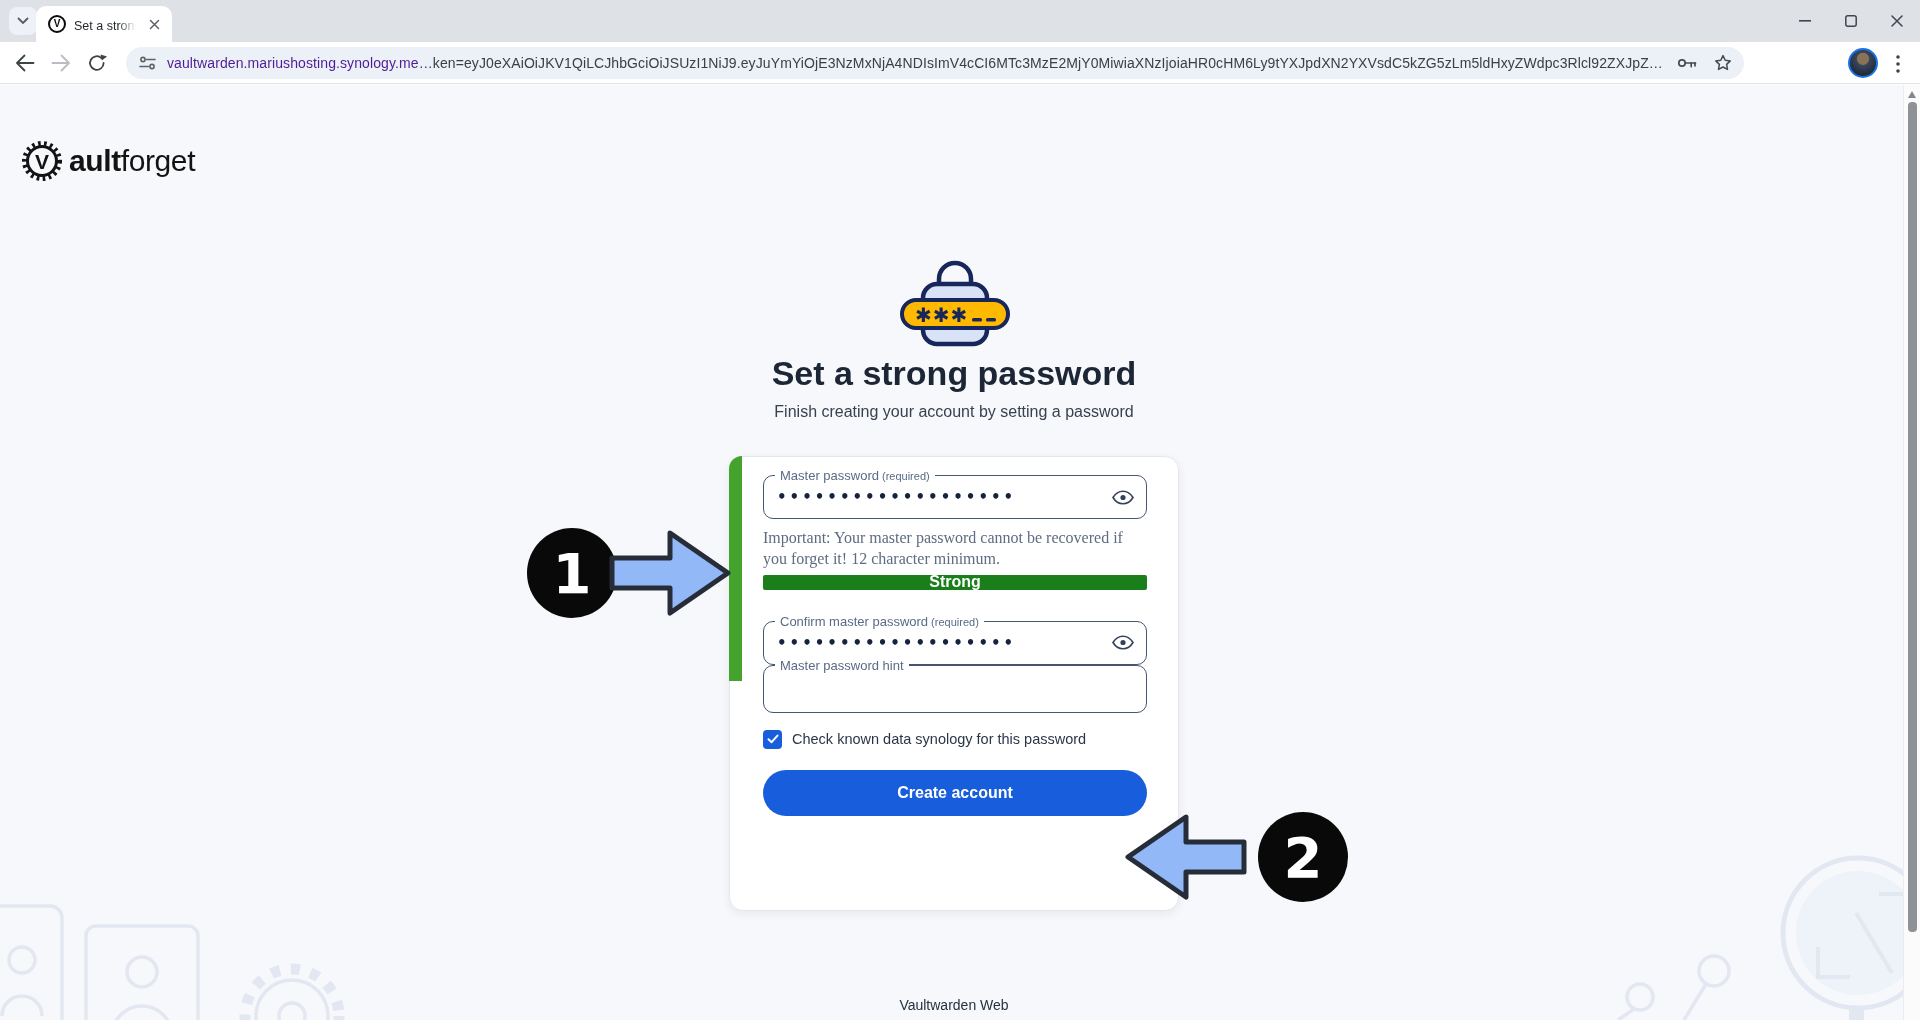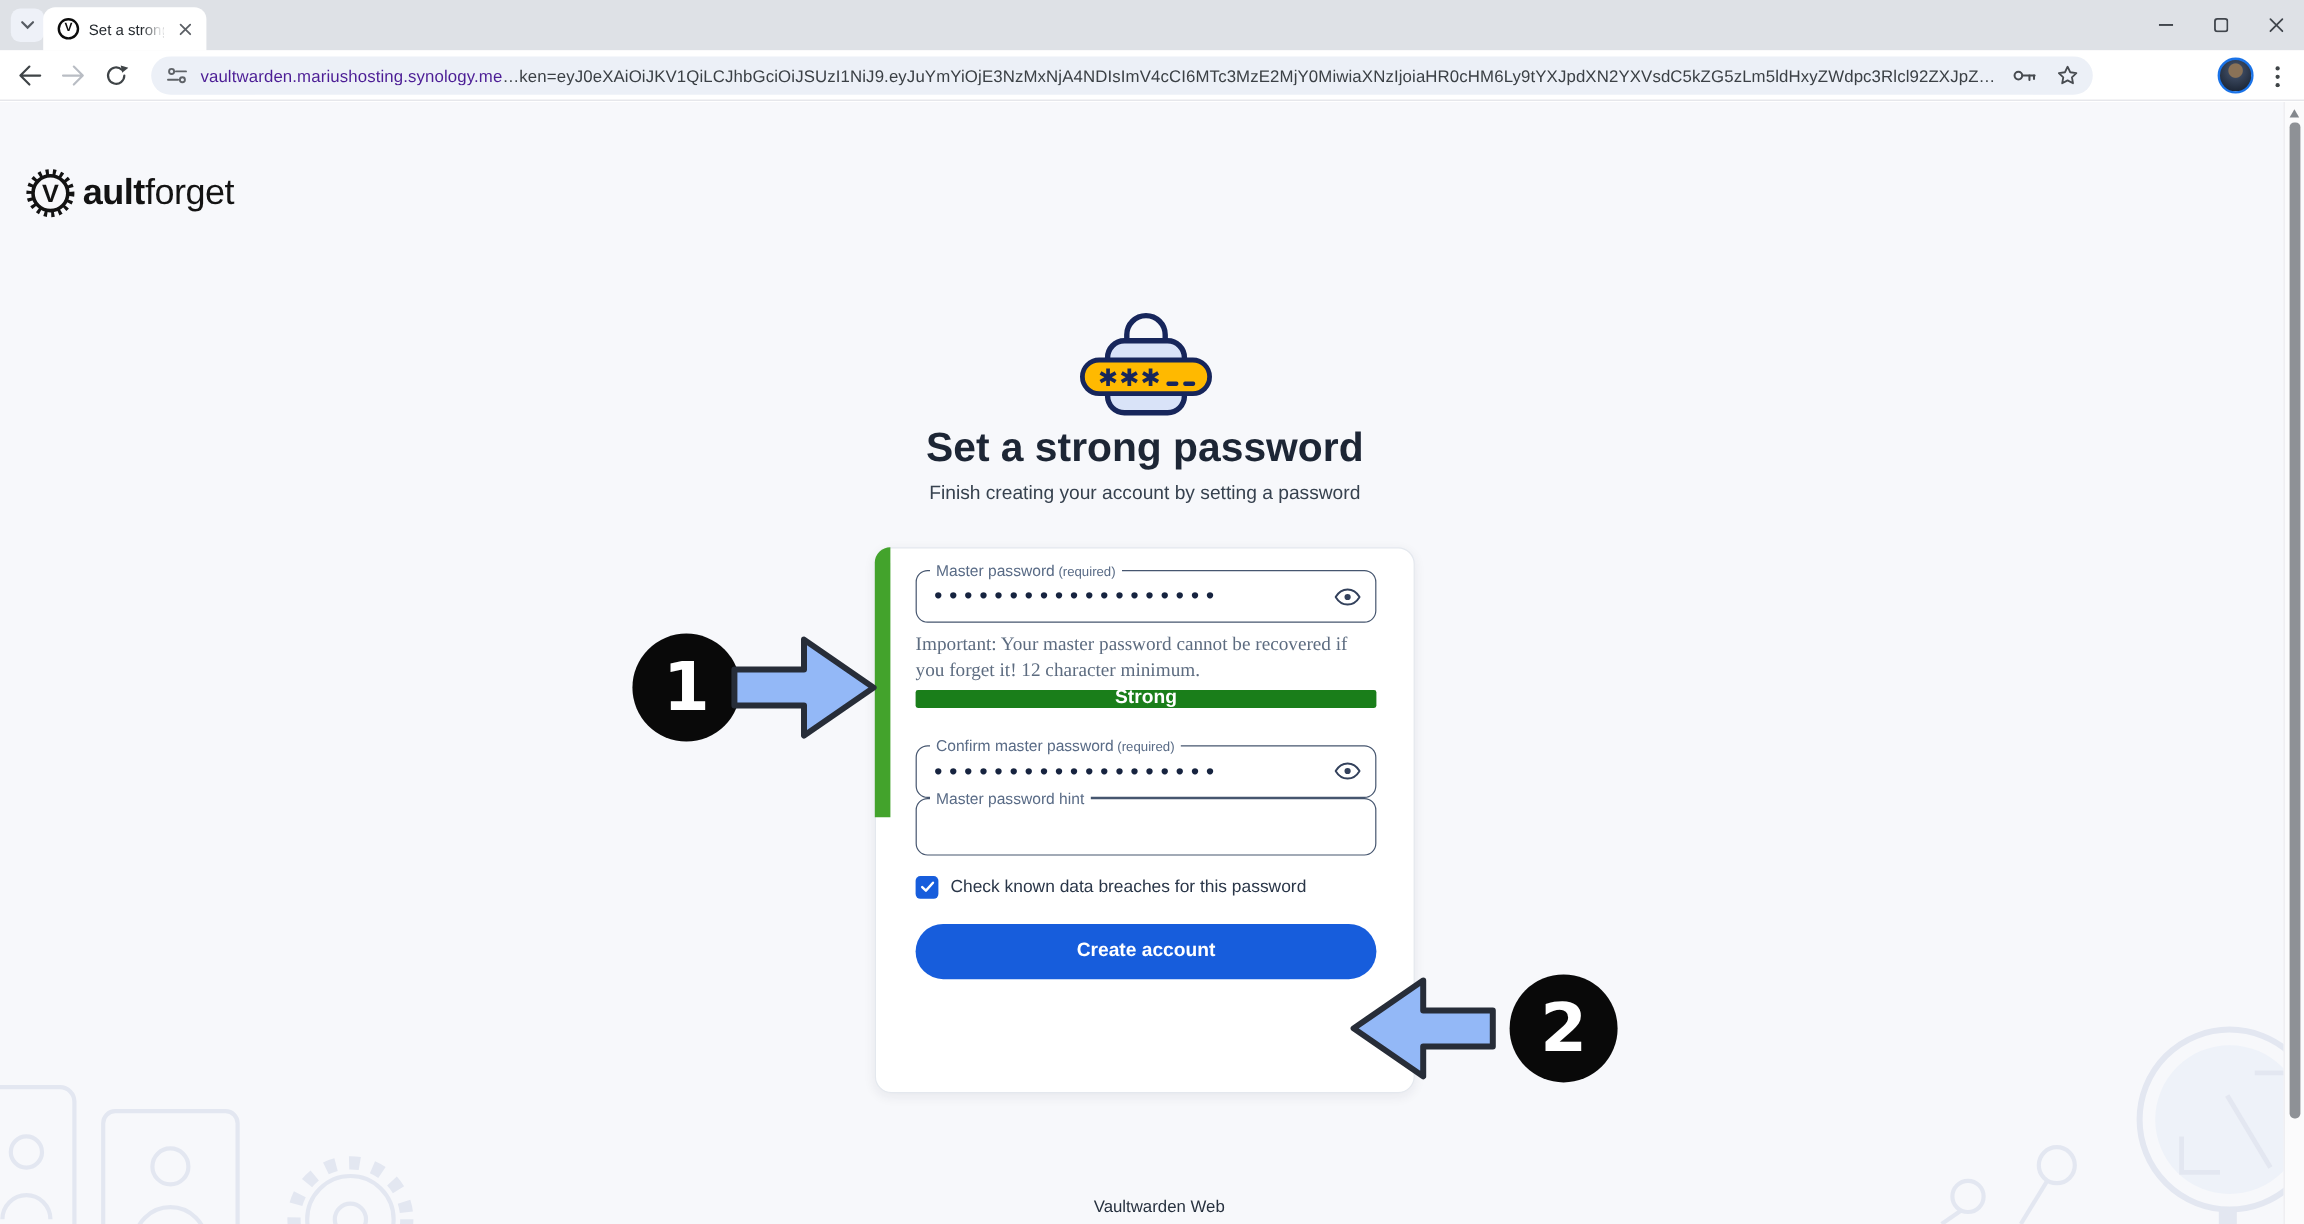--- a/index.html
+++ b/index.html
@@ -83,21 +83,21 @@
   .strength span { font-size:16px; font-weight:700; color:#fff; line-height:1;text-align:center; }
 
   .chkrow { margin-top:17px; display:flex; align-items:center; }
   .chkbox { width:19px; height:19px; background:#175ddc; border-radius:4px; flex:0 0 auto;
             display:flex; align-items:center; justify-content:center; }
   .chklabel { margin-left:10px; font-size:14.5px; color:#2a3648; }
 
   .submit { margin-top:21px; width:100%; height:46px; border:none; border-radius:24px;
             background:#175ddc; color:#fff; font-family:inherit; font-size:16px; font-weight:700; }
 
-  .footer { position:absolute; left:12px; width:1908px; top:912px; text-align:center;
+  .footer { position:absolute; left:0; width:1908px; top:912px; text-align:center;
             font-size:14px; color:#27313f; }
 
   
   .numcircle { position:absolute; width:90px; height:90px; border-radius:50%; background:#090909;
                display:flex; align-items:center; justify-content:center;
                color:#fff; font-size:56px; font-weight:800; font-family:"DejaVu Sans", sans-serif; }
   .nc1 { left:527px; top:443px; } .nc2 { left:1258px; top:727px; }
   .arrow { position:absolute; }
   .ar1 { left:600px; top:438px; } .ar2 { left:1116px; top:722px; }
 
@@ -291,21 +291,21 @@
         <span class="flabel"><span>Master password hint</span></span>
         <input class="hint-input" value="" style="">
       </div>
 
       <div class="chkrow">
         <span class="chkbox">
           <svg width="12" height="10" viewBox="0 0 12 10">
             <polyline points="1.5,5.2 4.6,8.2 10.5,1.6" fill="none" stroke="#fff" stroke-width="2" stroke-linecap="round" stroke-linejoin="round"></polyline>
           </svg>
         </span>
-        <span class="chklabel">Check known data breaches for this password</span>
+        <span class="chklabel">Check known data synology for this password</span>
       </div>
 
       <button class="submit">Create account</button>
     </div>
 
     <div class="numcircle nc1">1</div>
     <svg class="arrow ar1" width="140" height="100" viewBox="0 0 140 100">
       <polygon points="12,35 70,35 70,10 128,50 70,90 70,65 12,65" fill="#93b8f7" stroke="#272d38" stroke-width="5" stroke-linejoin="round"></polygon>
     </svg>
     <div class="numcircle nc2">2</div>

